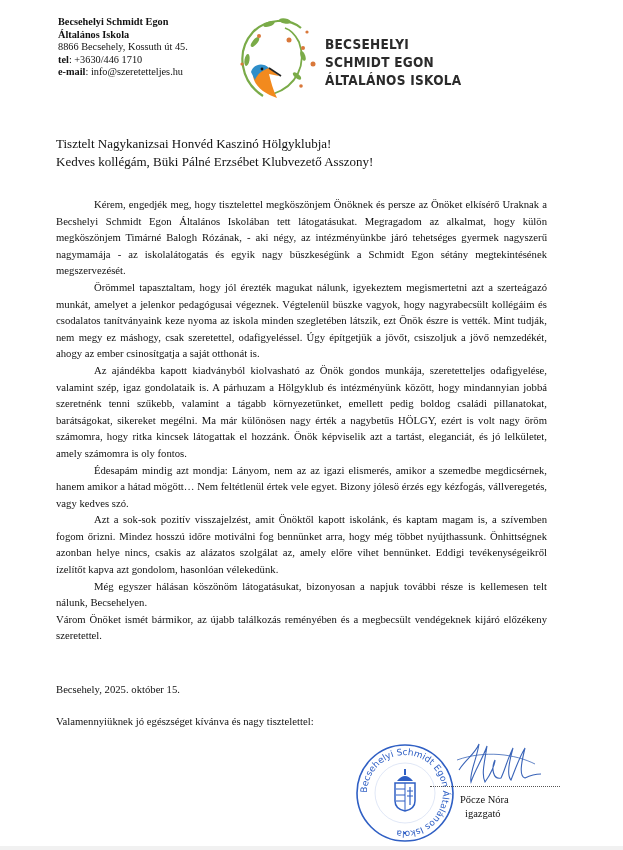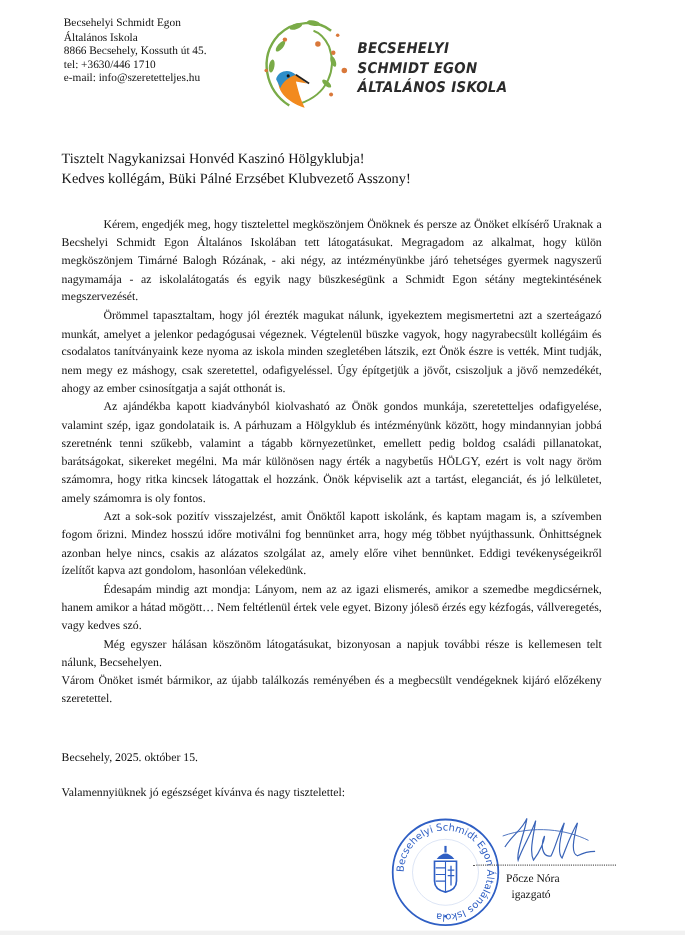--- a/index.html
+++ b/index.html
@@ -6,22 +6,22 @@
   html, body { width: 623px; height: 850px; overflow: hidden; background: #f1f1f1; }
   .page {
     position: absolute; left: 0; top: 0; width: 623px; height: 846px;
     background: #ffffff; color: #111;
     font-family: "Liberation Serif", "DejaVu Serif", serif;
   }
   .contact {
     position: absolute; left: 58px; top: 16px; width: 180px;
     font-size: 10.3px; line-height: 12.6px; color: #111;
   }
-  .contact b { font-weight: normal; }
-  .logo-school { position: absolute; left: 233px; top: 12px; width: 240px; height: 90px; font-style: italic; }
+  .contact b { font-weight: bold; }
+  .logo-school { position: absolute; left: 233px; top: 12px; width: 240px; height: 90px; }
   .logo-school .logo-text {
     position: absolute; left: 92px; top: 23px;
     font-family: "DejaVu Sans", sans-serif; font-weight: bold; font-size: 13.5px;
     line-height: 18px; letter-spacing: 0.3px; color: #2b2b2b; transform: scaleX(0.9); transform-origin: left top;
     white-space: nowrap;
   }
   .logo-eco { position: absolute; left: 480px; top: 18px; width: 135px; height: 82px; }
   .logo-eco .eco-text {
     position: absolute; left: 10px; top: 66px; font-family: "DejaVu Sans", sans-serif;
     font-size: 9.2px; color: #333; letter-spacing: 0.3px; white-space: nowrap;
@@ -88,22 +88,22 @@
 
   <div class="salutation">
     <div>Tisztelt Nagykanizsai Honvéd Kaszinó Hölgyklubja!</div>
     <div>Kedves kollégám, Büki Pálné Erzsébet Klubvezető Asszony!</div>
   </div>
 
   <div class="body-text">
     <p>Kérem, engedjék meg, hogy tisztelettel megköszönjem Önöknek és persze az Önöket elkísérő Uraknak a Becshelyi Schmidt Egon Általános Iskolában tett látogatásukat. Megragadom az alkalmat, hogy külön megköszönjem Timárné Balogh Rózának, - aki négy, az intézményünkbe járó tehetséges gyermek nagyszerű nagymamája - az iskolalátogatás és egyik nagy büszkeségünk a Schmidt Egon sétány megtekintésének megszervezését.</p>
     <p>Örömmel tapasztaltam, hogy jól érezték magukat nálunk, igyekeztem megismertetni azt a szerteágazó munkát, amelyet a jelenkor pedagógusai végeznek. Végtelenül büszke vagyok, hogy nagyrabecsült kollégáim és csodalatos tanítványaink keze nyoma az iskola minden szegletében látszik, ezt Önök észre is vették. Mint tudják, nem megy ez máshogy, csak szeretettel, odafigyeléssel. Úgy építgetjük a jövőt, csiszoljuk a jövő nemzedékét, ahogy az ember csinosítgatja a saját otthonát is.</p>
     <p>Az ajándékba kapott kiadványból kiolvasható az Önök gondos munkája, szeretetteljes odafigyelése, valamint szép, igaz gondolataik is. A párhuzam a Hölgyklub és intézményünk között, hogy mindannyian jobbá szeretnénk tenni szűkebb, valamint a tágabb környezetünket, emellett pedig boldog családi pillanatokat, barátságokat, sikereket megélni. Ma már különösen nagy érték a nagybetűs HÖLGY, ezért is volt nagy öröm számomra, hogy ritka kincsek látogattak el hozzánk. Önök képviselik azt a tartást, eleganciát, és jó lelkületet, amely számomra is oly fontos.</p>
+    <p>Édesapám mindig azt mondja: Lányom, nem az az igazi elismerés, amikor a szemedbe megdicsérnek, hanem amikor a hátad mögött… Nem feltétlenül értek vele egyet. Bizony jólesö érzés egy kézfogás, vállveregetés, vagy kedves szó.</p>
     <p>Azt a sok-sok pozitív visszajelzést, amit Önöktől kapott iskolánk, és kaptam magam is, a szívemben fogom őrizni. Mindez hosszú időre motiválni fog bennünket arra, hogy még többet nyújthassunk. Önhittségnek azonban helye nincs, csakis az alázatos szolgálat az, amely előre vihet bennünket. Eddigi tevékenységeikről ízelítőt kapva azt gondolom, hasonlóan vélekedünk.</p>
-    <p>Édesapám mindig azt mondja: Lányom, nem az az igazi elismerés, amikor a szemedbe megdicsérnek, hanem amikor a hátad mögött… Nem feltétlenül értek vele egyet. Bizony jólesö érzés egy kézfogás, vállveregetés, vagy kedves szó.</p>
     <p>Még egyszer hálásan köszönöm látogatásukat, bizonyosan a napjuk további része is kellemesen telt nálunk, Becsehelyen.</p>
     <p class="noindent">Várom Önöket ismét bármikor, az újabb találkozás reményében és a megbecsült vendégeknek kijáró előzékeny szeretettel.</p>
   </div>
 
   <div class="date">Becsehely, 2025. október 15.</div>
   <div class="closing">Valamennyiüknek jó egészséget kívánva és nagy tisztelettel:</div>
 
   <svg class="stamp" viewBox="0 0 100 100">
     <defs>
       <path id="stampArc" d="M50 50 m-38 0 a38 38 0 1 1 76 0 a38 38 0 1 1 -76 0"></path>

